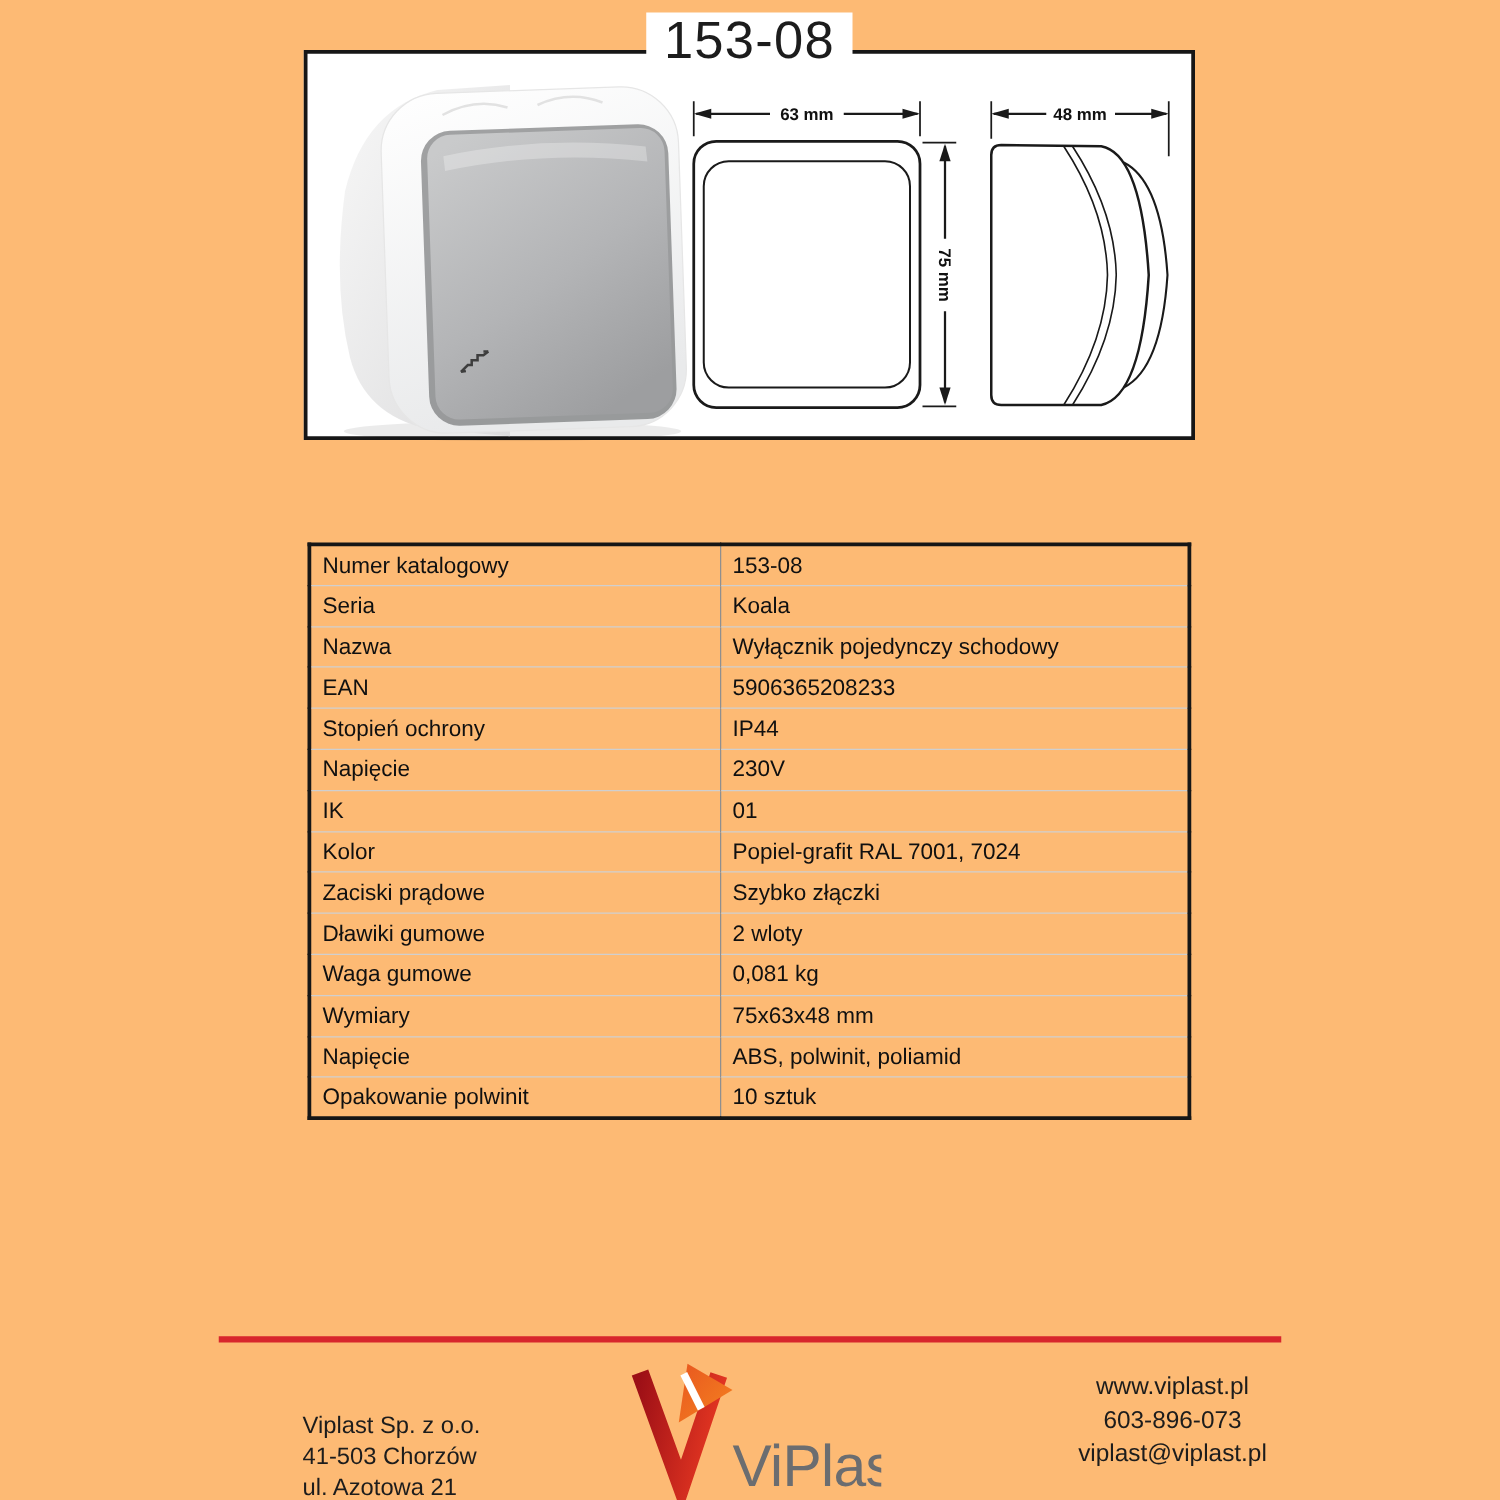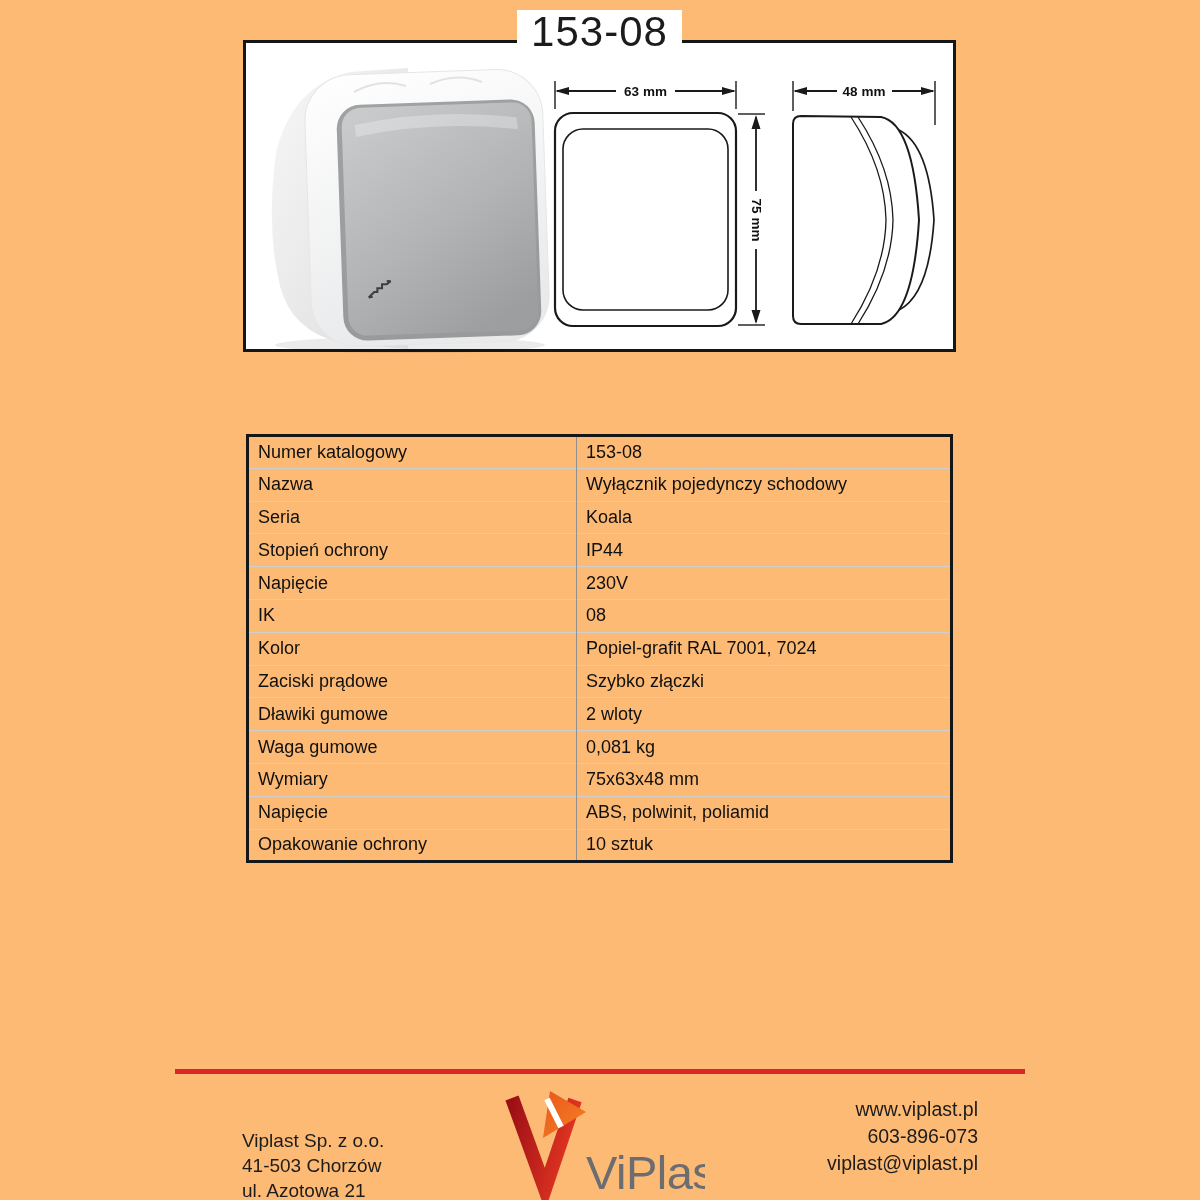--- a/index.html
+++ b/index.html
@@ -81,26 +81,26 @@
     position: absolute;
     left: 242px; top: 1092px;
     font-size: 19px;
     line-height: 25px;
     color: #1c1c1c;
     text-align: left;
     margin-top: 36px;
   }
   .contact-block {
     position: absolute;
-    left: 758px; top: 1096px;
+    left: 828px; top: 1096px;
     width: 220px;
     font-size: 19.5px;
     line-height: 27px;
     color: #1c1c1c;
-    text-align: right;
+    text-align: center;
   }
   .logo-svg { position: absolute; left: 490px; top: 1086px; }
   .logo-svg text {
     font-family: "Liberation Sans", sans-serif;
     font-size: 47px;
     letter-spacing: -0.5px;
   }
 </style>
 </head>
 <body>
@@ -196,38 +196,42 @@
     <colgroup>
         <col style="width:329px">
         <col>
       </colgroup>
     <tbody>
       <tr>
         <td>Numer katalogowy</td>
         <td class="val">153-08</td>
       </tr>
       <tr>
+        <td>Seria</td>
+        <td class="val">Koala</td>
+      </tr>
+      <tr>
         <td>Nazwa</td>
         <td class="val">Wyłącznik pojedynczy schodowy</td>
       </tr>
       <tr>
-        <td>Seria</td>
-        <td class="val">Koala</td>
+        <td>EAN</td>
+        <td class="val">5906365208233</td>
       </tr>
       <tr>
         <td>Stopień ochrony</td>
         <td class="val">IP44</td>
       </tr>
       <tr>
         <td>Napięcie</td>
         <td class="val">230V</td>
       </tr>
       <tr>
         <td>IK</td>
-        <td class="val">08</td>
+        <td class="val">01</td>
       </tr>
       <tr>
         <td>Kolor</td>
         <td class="val">Popiel-grafit RAL 7001, 7024</td>
       </tr>
       <tr>
         <td>Zaciski prądowe</td>
         <td class="val">Szybko złączki</td>
       </tr>
       <tr>
@@ -240,21 +244,21 @@
       </tr>
       <tr>
         <td>Wymiary</td>
         <td class="val">75x63x48 mm</td>
       </tr>
       <tr>
         <td>Napięcie</td>
         <td class="val">ABS, polwinit, poliamid</td>
       </tr>
       <tr>
-        <td>Opakowanie ochrony</td>
+        <td>Opakowanie polwinit</td>
         <td class="val">10 sztuk</td>
       </tr>
     </tbody>
   </table>
 
   <div class="footer-divider"></div>
 
   <div class="company-block">
     <div>Viplast Sp. z o.o.</div>
     <div>41-503 Chorzów</div>

